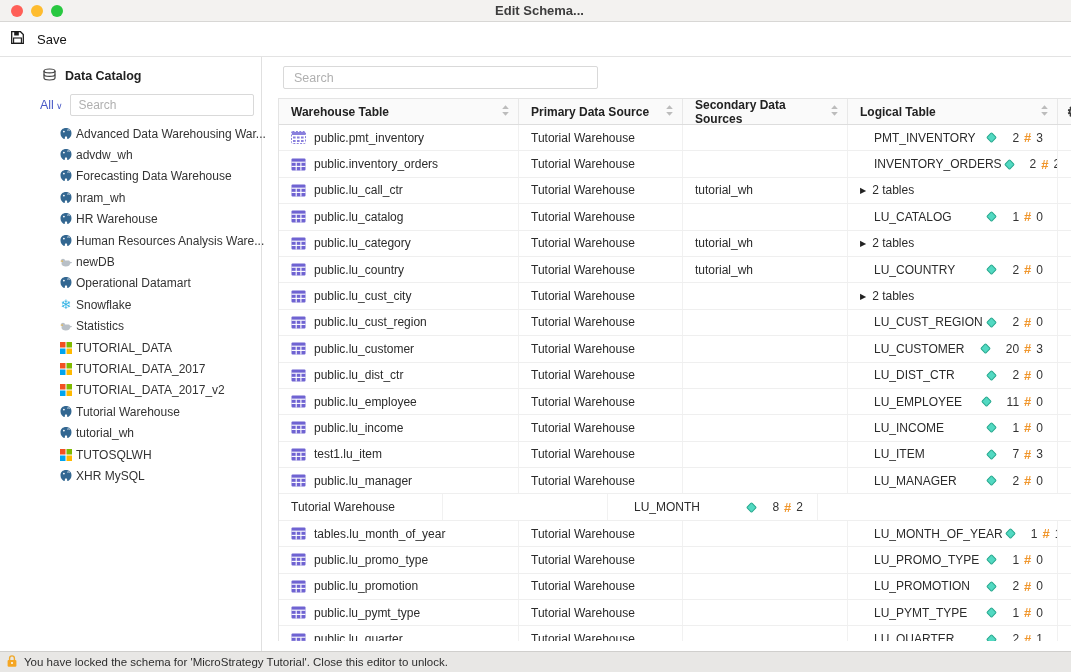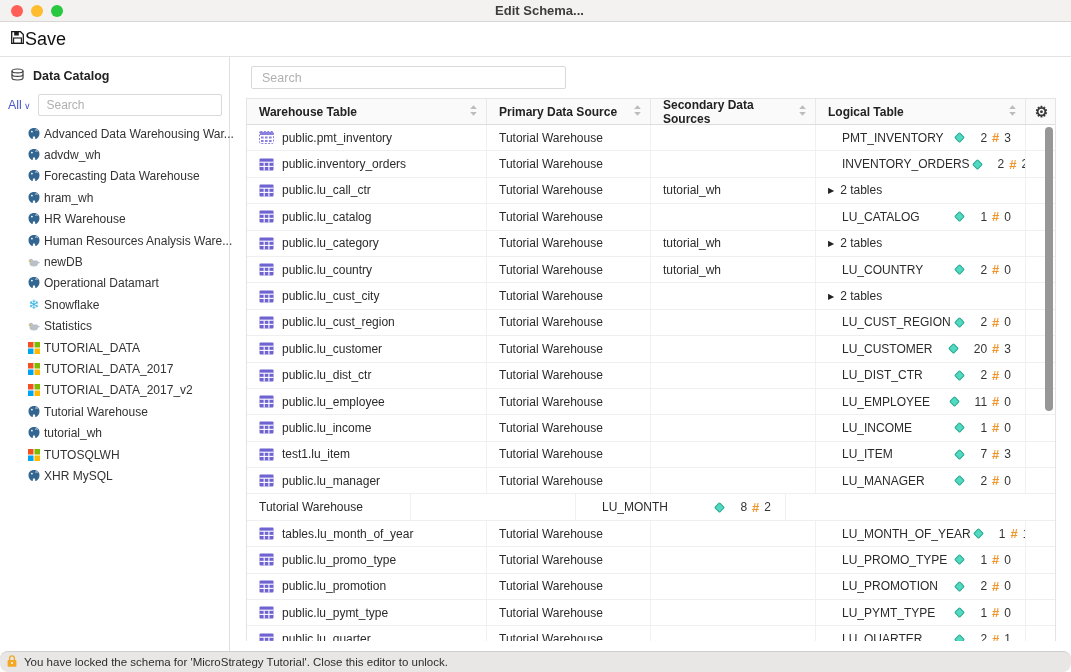--- a/index.html
+++ b/index.html
@@ -11,25 +11,25 @@
               display:flex; align-items:center; position:relative; }
   .traffic { display:flex; gap:8px; margin-left:11px; z-index:2; }
   .light { width:12px; height:12px; border-radius:50%; border:none; cursor:pointer; }
   .light.red { background:#ff5f57; } .light.yellow { background:#febc2e; } .light.green { background:#28c840; }
   .win-title { position:absolute; left:8px; right:0; text-align:center; font-size:13px;
                font-weight:bold; color:#3d3d3d; }
 
   
   .toolbar { height:35px; background:#fff; border-bottom:1px solid #e3e3e3;
              display:flex; align-items:center; padding-left:10px; }
-  .save-btn { display:flex; align-items:center; gap:0; font-size:18px; color:#111;
+  .save-btn { display:flex; align-items:center; gap:12px; font-size:13px; color:#111;
               background:none; border:none; cursor:pointer; font-family:inherit; }
 
   
-  .content { display:flex; height:594px; }
+  .content { display:flex; height:594px;padding-left:32px; }
 
   
   .sidebar { width:230px; border-right:1px solid #e0e0e0; padding-top:9px; flex:none; }
   .sb-header { display:flex; align-items:center; gap:8px; padding-left:10px; height:20px;
                font-size:12.5px; font-weight:bold; color:#222; }
   .filter-row { display:flex; align-items:center; gap:7px; margin:8px 0 7px 8px; }
   .all-dd { color:#4a5ac6; font-size:12.5px; cursor:pointer; display:flex; align-items:center; gap:2px; }
   .all-dd .chev { font-size:9px; margin-top:1px; }
   .sb-search { width:184px; height:22px; border:1px solid #d9d9d9; border-radius:2px;
                font-size:12px; padding:0 8px; font-family:inherit; color:#333; }
@@ -62,21 +62,21 @@
   .lt-vals { margin-left:auto; display:flex; align-items:center; gap:5px; padding-right:14px; }
   .lt-count { font-size:12px; color:#333; }
   .hash { color:#f0962c; font-weight:bold; font-size:13px; }
   .tri { font-size:8px; color:#222; margin-right:6px; }
   .scroll-thumb { position:absolute; right:2px; top:2px; width:8px; height:284px;
                   background:#979797; border-radius:4px; cursor:grab; }
 
   
   .statusbar { height:21px; background:#e8e7e5; border-top:1px solid #d0cfcd;
                display:flex; align-items:center; gap:6px; padding-left:6px;
-               font-size:11.5px; color:#2e2e2e;border-radius:8px; }
+               font-size:11.5px; color:#2e2e2e; }
 </style>
 </head>
 <body>
 
 <div class="titlebar">
   <div class="traffic">
     <button class="light red"></button>
     <button class="light yellow"></button>
     <button class="light green"></button>
   </div>

